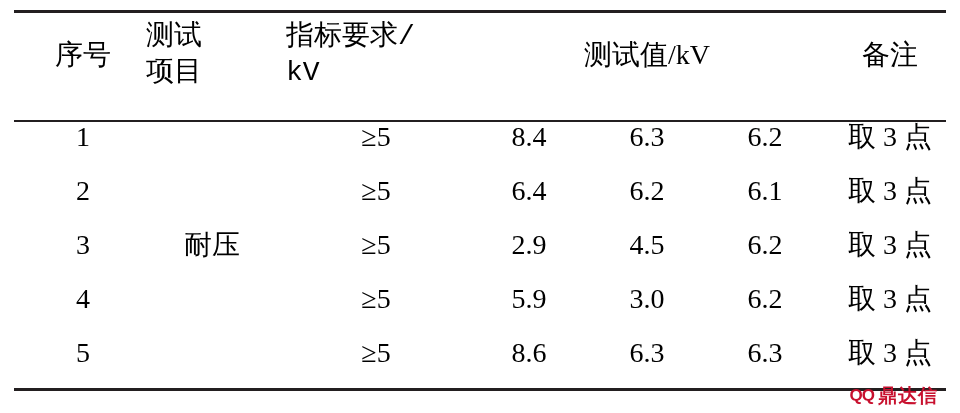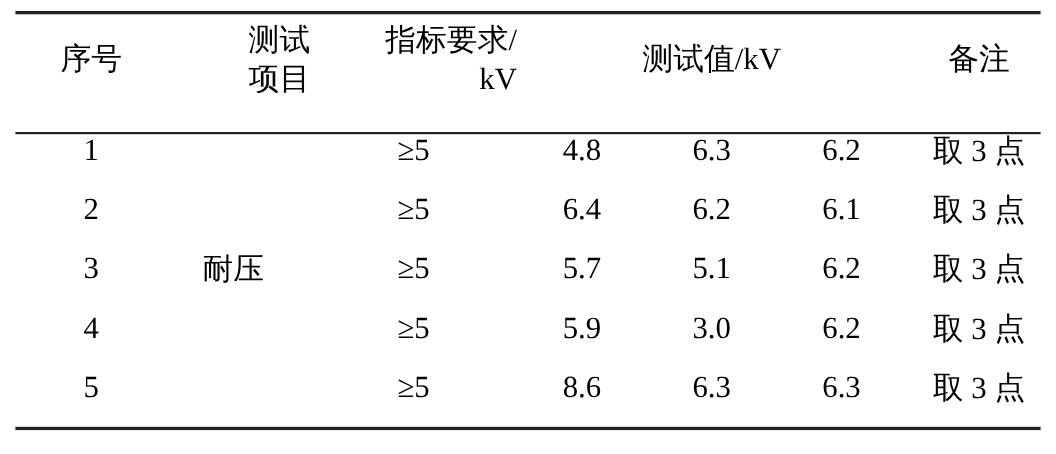--- a/index.html
+++ b/index.html
@@ -60,22 +60,23 @@
     height: 3px;
     background: #231f20;
   }
   .header-row td {
     height: 108px;
     line-height: 1.28;
     font-size: 28px;
   }
   .header-row td .two-line {
     display: block;
-    text-align: right;
+    text-align: left;
     padding-left: 4px;
+    font-family: Liberation Mono, monospace;
   }
   .body-row td {
     height: 54px;
     font-size: 28px;
   }
   .col-no { width: 118px; }
   .col-item { width: 140px; }
   .col-req { width: 188px; }
   .col-val { width: 118px; }
   .col-remark { width: 132px; }
@@ -145,40 +146,40 @@
           <span class="two-line">kV</span>
         </td>
         <td colspan="3">测试值/kV</td>
         <td>备注</td>
       </tr>
 
       <tr class="body-row">
         <td>1</td>
         <td rowspan="5" class="merged-item">耐压</td>
         <td class="req-cell">≥5</td>
-        <td>4.8</td>
+        <td>8.4</td>
         <td>6.3</td>
         <td>6.2</td>
         <td>取 3 点</td>
       </tr>
 
       <tr class="body-row">
         <td>2</td>
         <td class="req-cell">≥5</td>
         <td>6.4</td>
         <td>6.2</td>
         <td>6.1</td>
         <td>取 3 点</td>
       </tr>
 
       <tr class="body-row">
         <td>3</td>
         <td class="req-cell">≥5</td>
-        <td>5.7</td>
-        <td>5.1</td>
+        <td>2.9</td>
+        <td>4.5</td>
         <td>6.2</td>
         <td>取 3 点</td>
       </tr>
 
       <tr class="body-row">
         <td>4</td>
         <td class="req-cell">≥5</td>
         <td>5.9</td>
         <td>3.0</td>
         <td>6.2</td>
@@ -189,14 +190,18 @@
         <td>5</td>
         <td class="req-cell">≥5</td>
         <td>8.6</td>
         <td>6.3</td>
         <td>6.3</td>
         <td>取 3 点</td>
       </tr>
     </tbody>
   </table>
 
+  <div class="watermark">
+    <span class="wm-mark">QQ</span>
+    <span class="wm-text">鼎达信</span>
+  </div>
 
 </div>
 
 </body></html>

